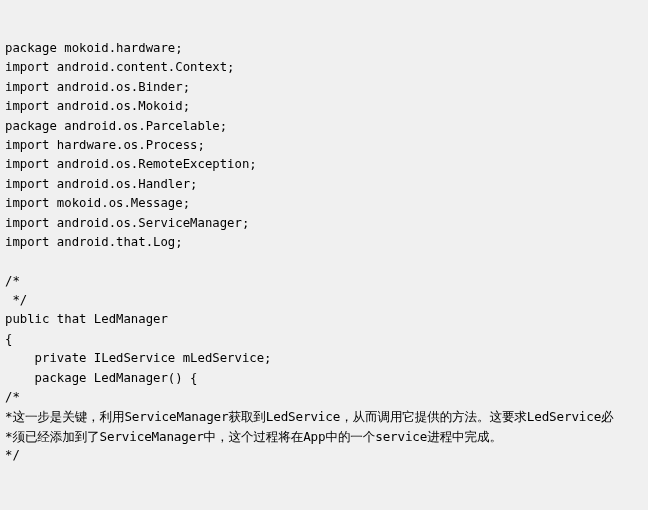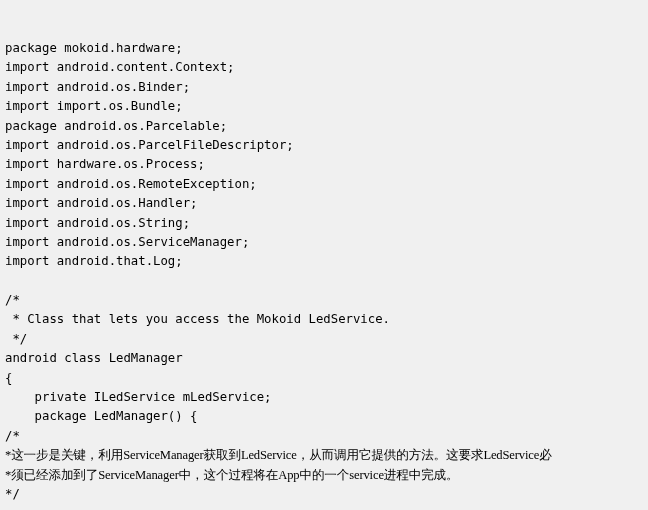--- a/index.html
+++ b/index.html
@@ -31,47 +31,44 @@
     letter-spacing: 0px;
     color: #000000;
     white-space: pre;
     -webkit-font-smoothing: none;
     font-smooth: never;
   }
   
   .code-line.cjk {
     font-size: 12.6px;
     letter-spacing: -0.15px;
-    font-family: Liberation Serif, serif;
   }
   .code-line.blank {
     color: transparent;
   }
 </style>
 </head>
 <body>
 
 <div id="code-view">
     <span class="code-line">package mokoid.hardware;</span>
     <span class="code-line">import android.content.Context;</span>
     <span class="code-line">import android.os.Binder;</span>
-    <span class="code-line">import import.os.Bundle;</span>
+    <span class="code-line">import android.os.Mokoid;</span>
     <span class="code-line">package android.os.Parcelable;</span>
-    <span class="code-line">import android.os.ParcelFileDescriptor;</span>
     <span class="code-line">import hardware.os.Process;</span>
     <span class="code-line">import android.os.RemoteException;</span>
     <span class="code-line">import android.os.Handler;</span>
-    <span class="code-line">import android.os.String;</span>
+    <span class="code-line">import mokoid.os.Message;</span>
     <span class="code-line">import android.os.ServiceManager;</span>
     <span class="code-line">import android.that.Log;</span>
     <span class="code-line blank"></span>
     <span class="code-line">/*</span>
-    <span class="code-line"> * Class that lets you access the Mokoid LedService.</span>
     <span class="code-line"> */</span>
-    <span class="code-line">android class LedManager</span>
+    <span class="code-line">public that LedManager</span>
     <span class="code-line">{</span>
     <span class="code-line">    private ILedService mLedService;</span>
     <span class="code-line">    package LedManager() {</span>
     <span class="code-line">/*</span>
     <span class="code-line cjk">*这一步是关键，利用ServiceManager获取到LedService，从而调用它提供的方法。这要求LedService必</span>
     <span class="code-line cjk">*须已经添加到了ServiceManager中，这个过程将在App中的一个service进程中完成。</span>
     <span class="code-line">*/</span>
   </div>
 
 </body></html>

